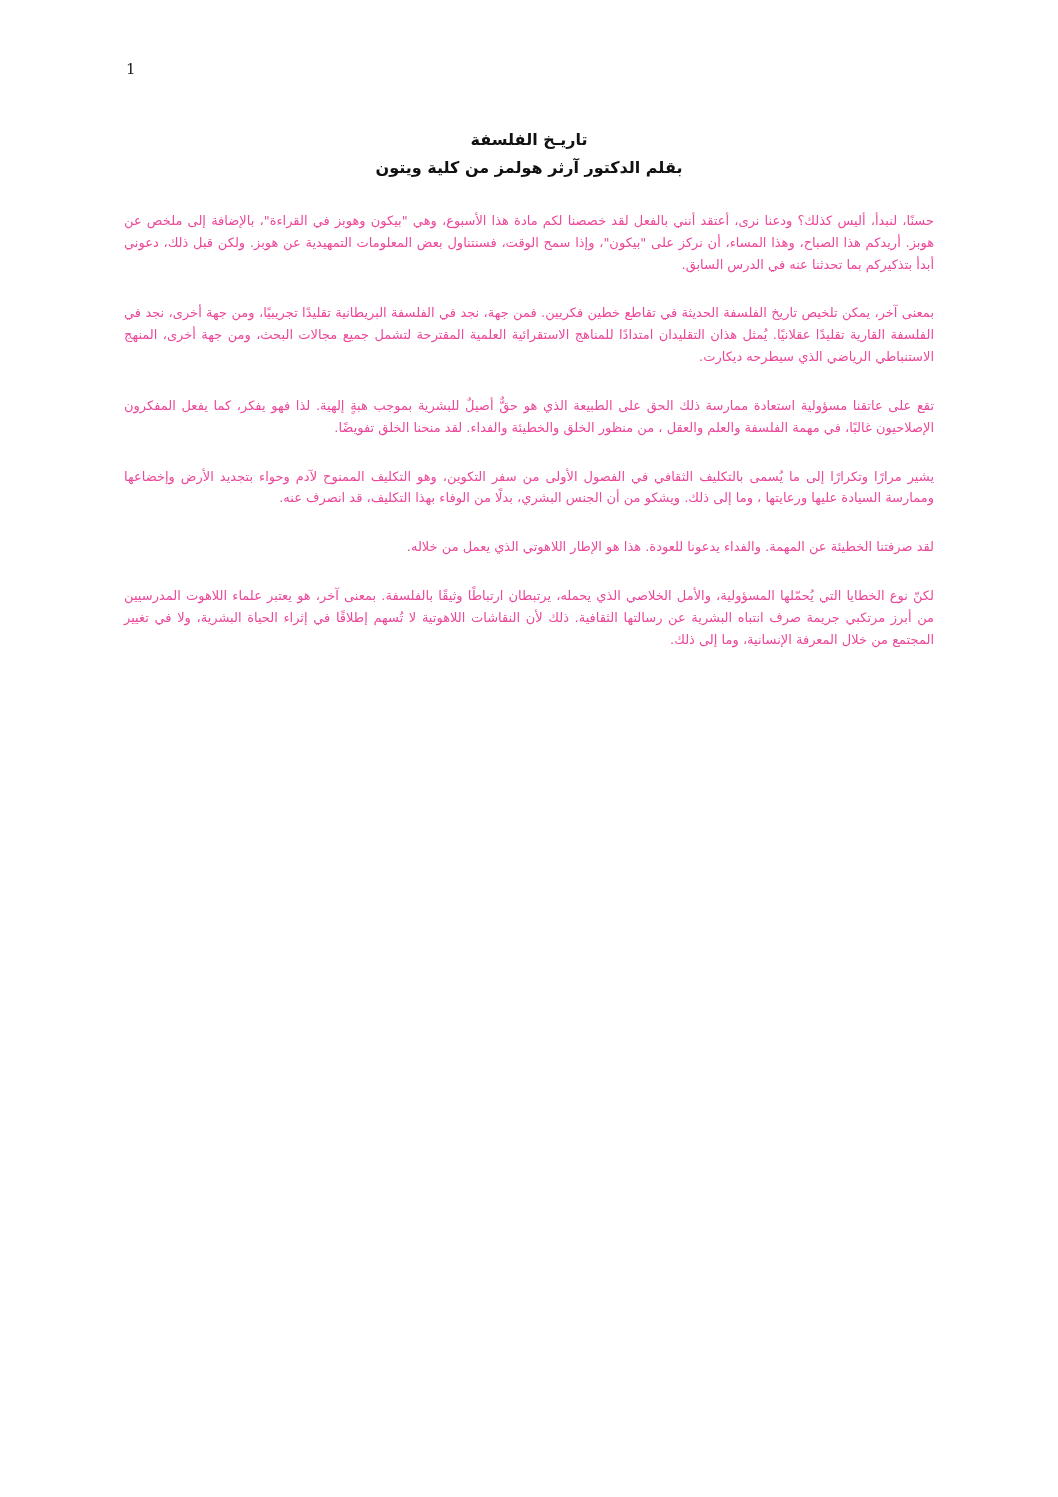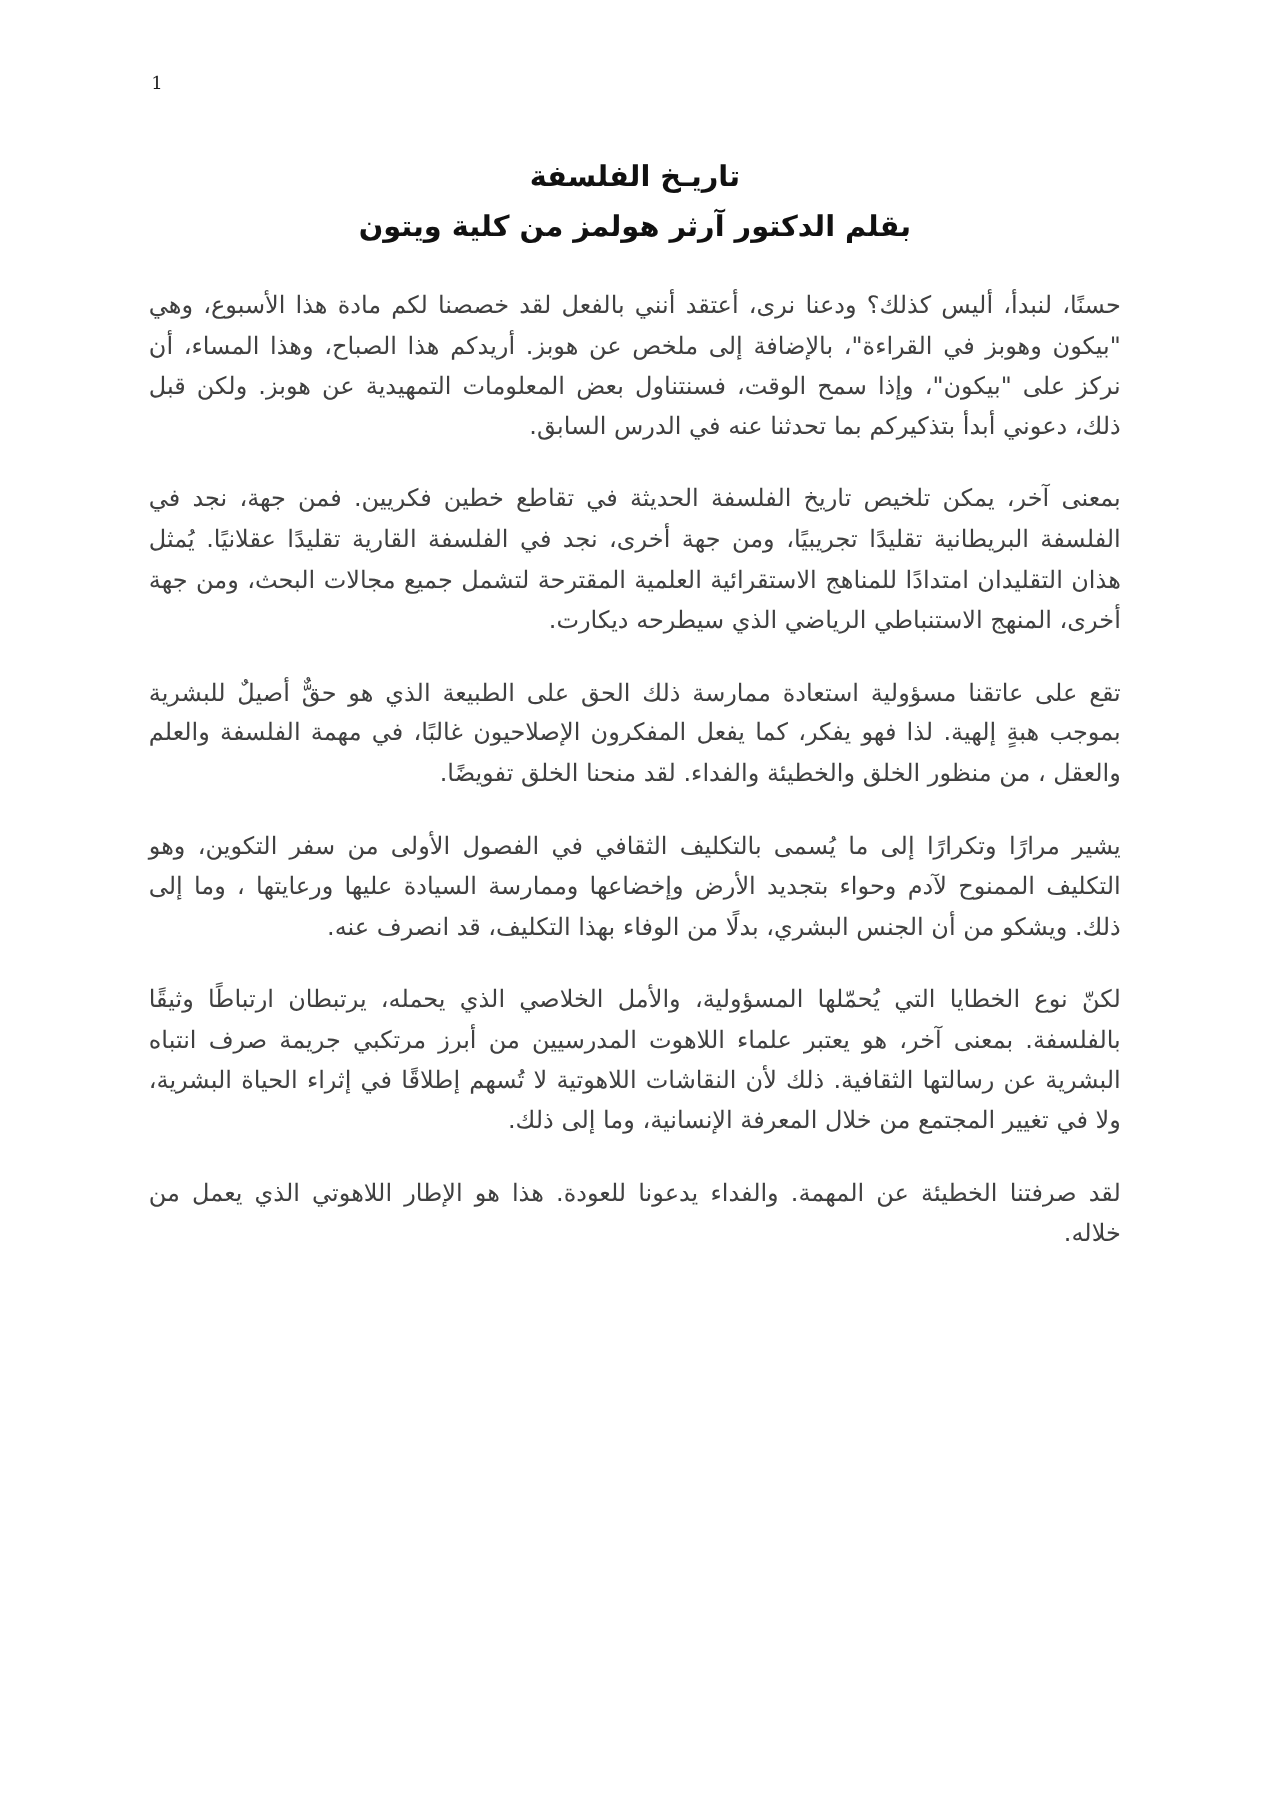--- a/index.html
+++ b/index.html
@@ -30,37 +30,37 @@
   .content {
     position: absolute;
     top: 126px;
     right: 124px;
     width: 810px;
     direction: rtl;
   }
   .doc-header {
     text-align: center;
     font-weight: bold;
-    font-size: 24px;
+    font-size: 16px;
     line-height: 1.75;
     margin-bottom: 28px;
     color: #111111;
   }
   .doc-header .line {
     display: block;
   }
   .body-text p {
     margin: 16px 0 27px 0;
-    font-size: 20px;
+    font-size: 13px;
     line-height: 1.68;
     text-align: justify;
     text-justify: inter-word;
     direction: rtl;
     unicode-bidi: embed;
-    color: #404040;
+    color: #ec4899;
   }
 </style>
 </head>
 <body>
 
 <div class="page">
 
   <div class="page-number">1</div>
 
   <div class="content">
@@ -68,18 +68,18 @@
     <div class="doc-header">
       <span class="line">تاريـخ الفلسفة</span>
       <span class="line">بقلم الدكتور آرثر هولمز من كلية ويتون</span>
     </div>
 
     <div class="body-text">
       <p>حسنًا، لنبدأ، أليس كذلك؟ ودعنا نرى، أعتقد أنني بالفعل لقد خصصنا لكم مادة هذا الأسبوع، وهي "بيكون وهوبز في القراءة"، بالإضافة إلى ملخص عن هوبز. أريدكم هذا الصباح، وهذا المساء، أن نركز على "بيكون"، وإذا سمح الوقت، فسنتناول بعض المعلومات التمهيدية عن هوبز. ولكن قبل ذلك، دعوني أبدأ بتذكيركم بما تحدثنا عنه في الدرس السابق.</p>
       <p>بمعنى آخر، يمكن تلخيص تاريخ الفلسفة الحديثة في تقاطع خطين فكريين. فمن جهة، نجد في الفلسفة البريطانية تقليدًا تجريبيًا، ومن جهة أخرى، نجد في الفلسفة القارية تقليدًا عقلانيًا. يُمثل هذان التقليدان امتدادًا للمناهج الاستقرائية العلمية المقترحة لتشمل جميع مجالات البحث، ومن جهة أخرى، المنهج الاستنباطي الرياضي الذي سيطرحه ديكارت.</p>
       <p>تقع على عاتقنا مسؤولية استعادة ممارسة ذلك الحق على الطبيعة الذي هو حقٌّ أصيلٌ للبشرية بموجب هبةٍ إلهية. لذا فهو يفكر، كما يفعل المفكرون الإصلاحيون غالبًا، في مهمة الفلسفة والعلم والعقل ، من منظور الخلق والخطيئة والفداء. لقد منحنا الخلق تفويضًا.</p>
       <p>يشير مرارًا وتكرارًا إلى ما يُسمى بالتكليف الثقافي في الفصول الأولى من سفر التكوين، وهو التكليف الممنوح لآدم وحواء بتجديد الأرض وإخضاعها وممارسة السيادة عليها ورعايتها ، وما إلى ذلك. ويشكو من أن الجنس البشري، بدلًا من الوفاء بهذا التكليف، قد انصرف عنه.</p>
+      <p>لقد صرفتنا الخطيئة عن المهمة. والفداء يدعونا للعودة. هذا هو الإطار اللاهوتي الذي يعمل من خلاله.</p>
       <p>لكنّ نوع الخطايا التي يُحمّلها المسؤولية، والأمل الخلاصي الذي يحمله، يرتبطان ارتباطًا وثيقًا بالفلسفة. بمعنى آخر، هو يعتبر علماء اللاهوت المدرسيين من أبرز مرتكبي جريمة صرف انتباه البشرية عن رسالتها الثقافية. ذلك لأن النقاشات اللاهوتية لا تُسهم إطلاقًا في إثراء الحياة البشرية، ولا في تغيير المجتمع من خلال المعرفة الإنسانية، وما إلى ذلك.</p>
-      <p>لقد صرفتنا الخطيئة عن المهمة. والفداء يدعونا للعودة. هذا هو الإطار اللاهوتي الذي يعمل من خلاله.</p>
     </div>
 
   </div>
 </div>
 
 </body></html>

